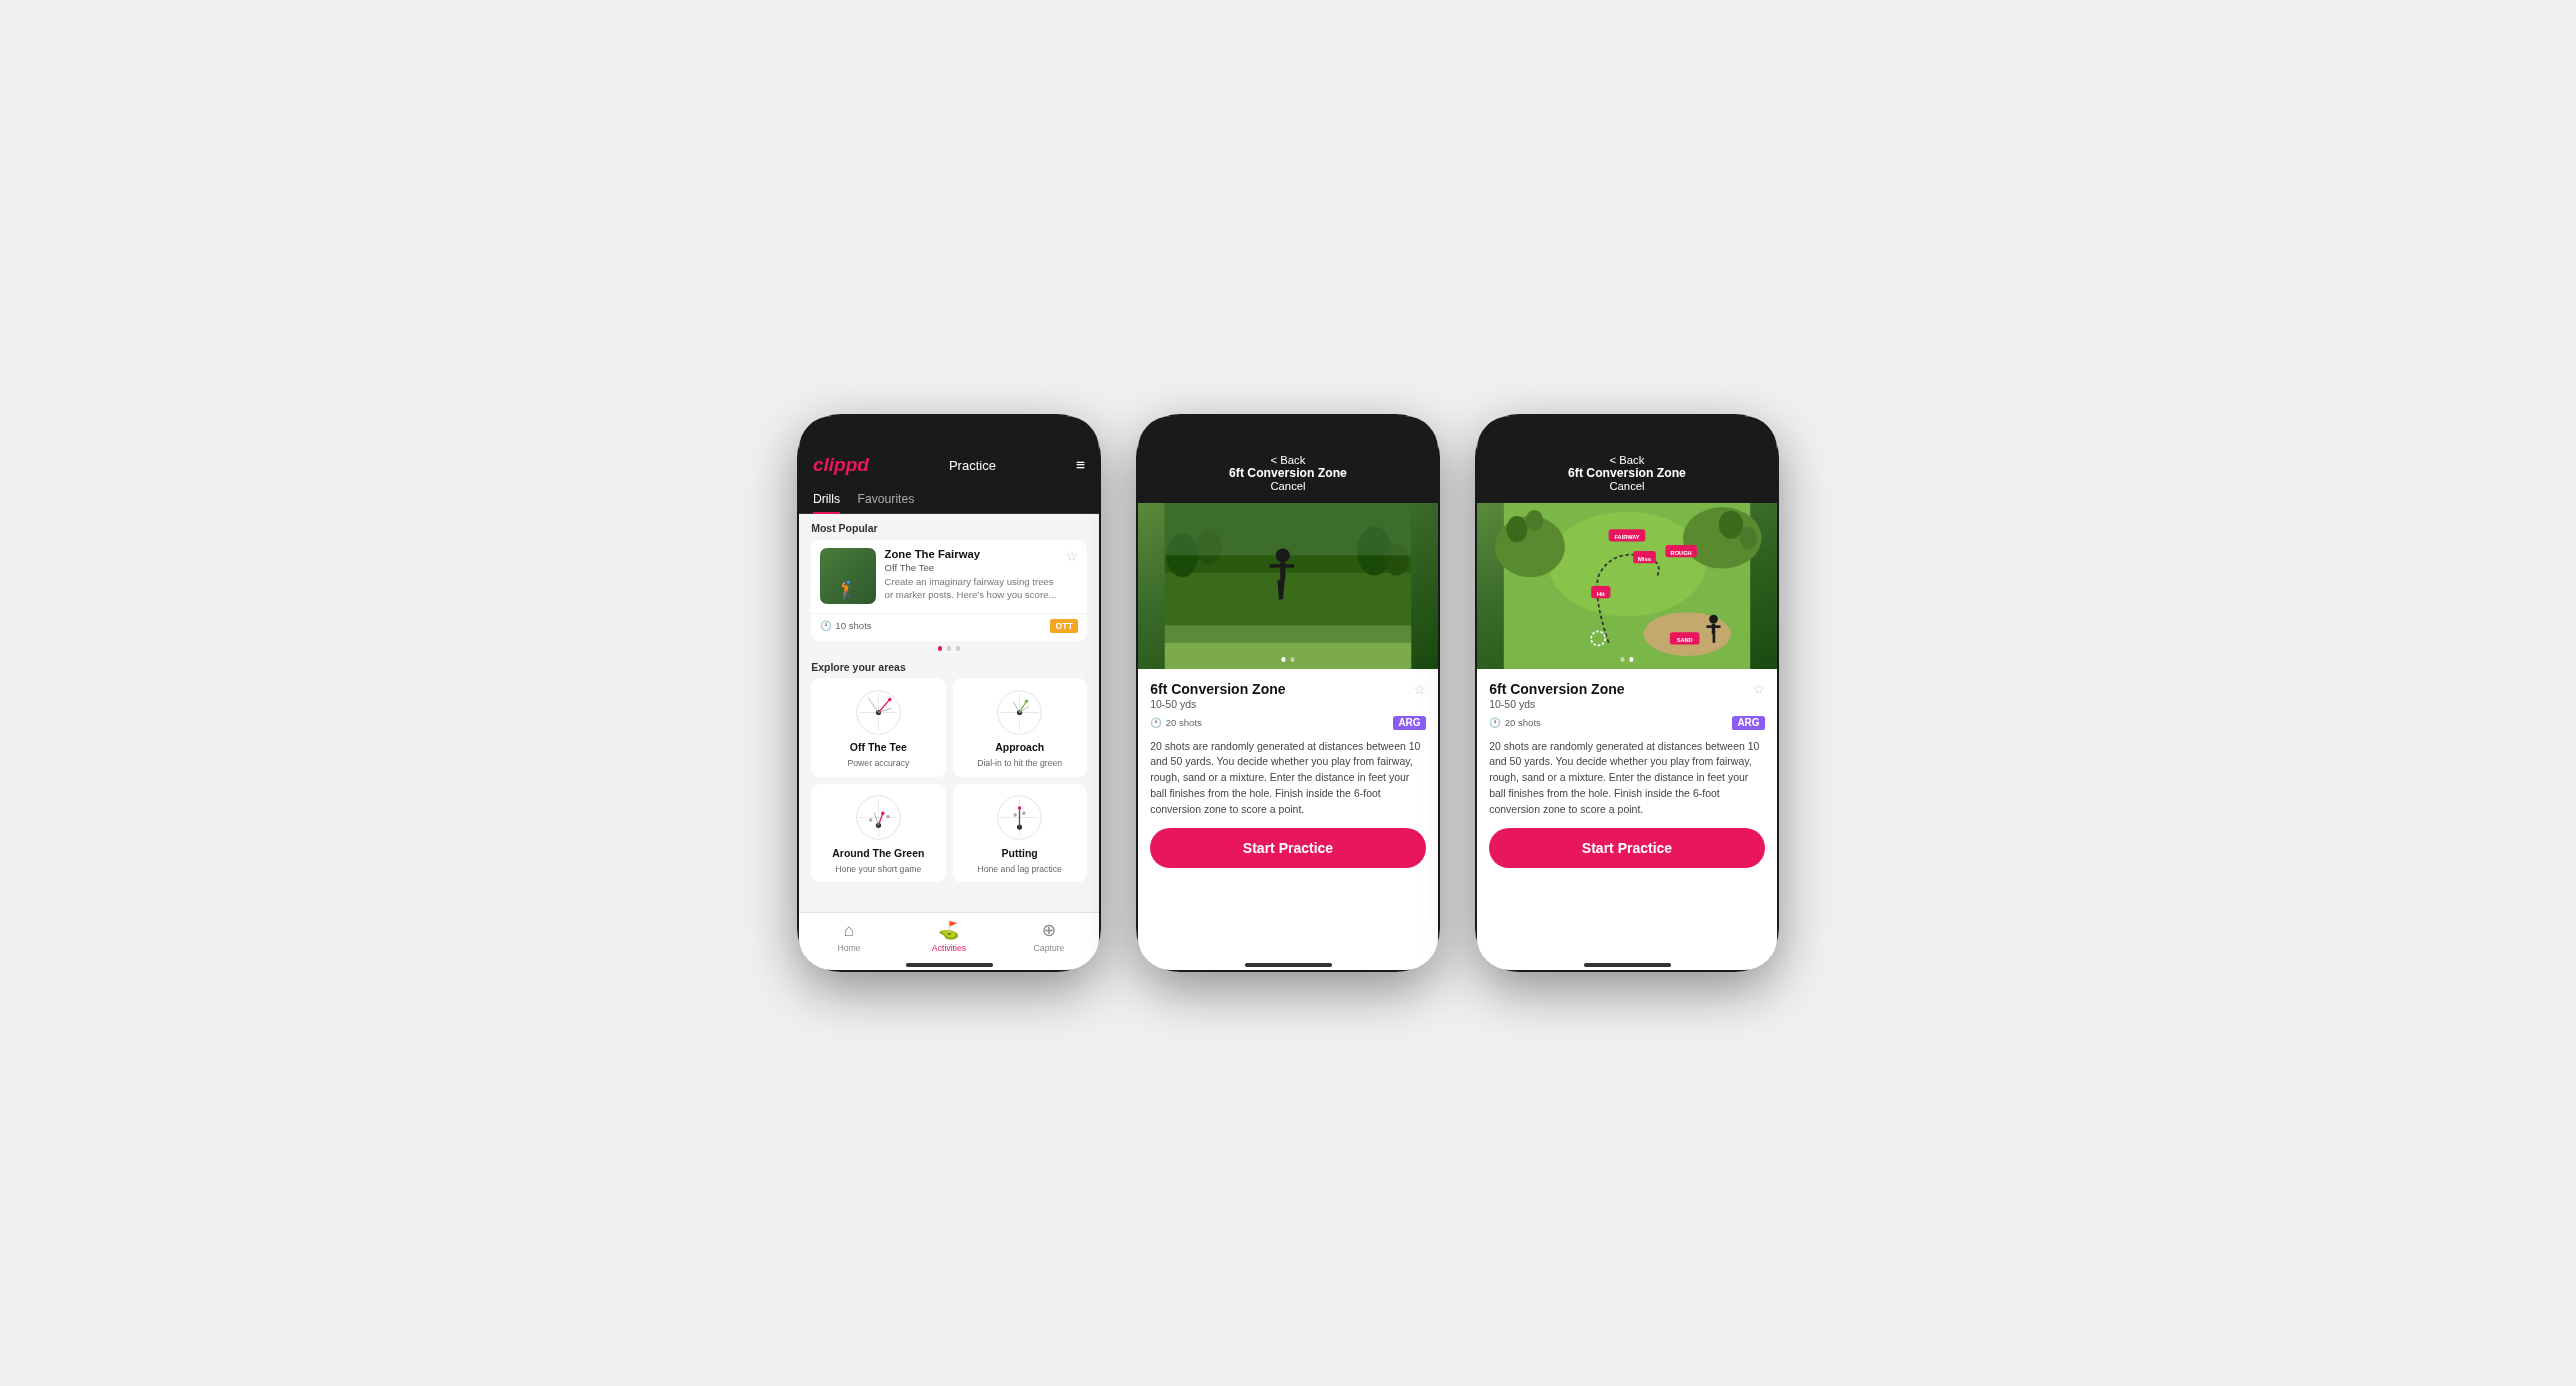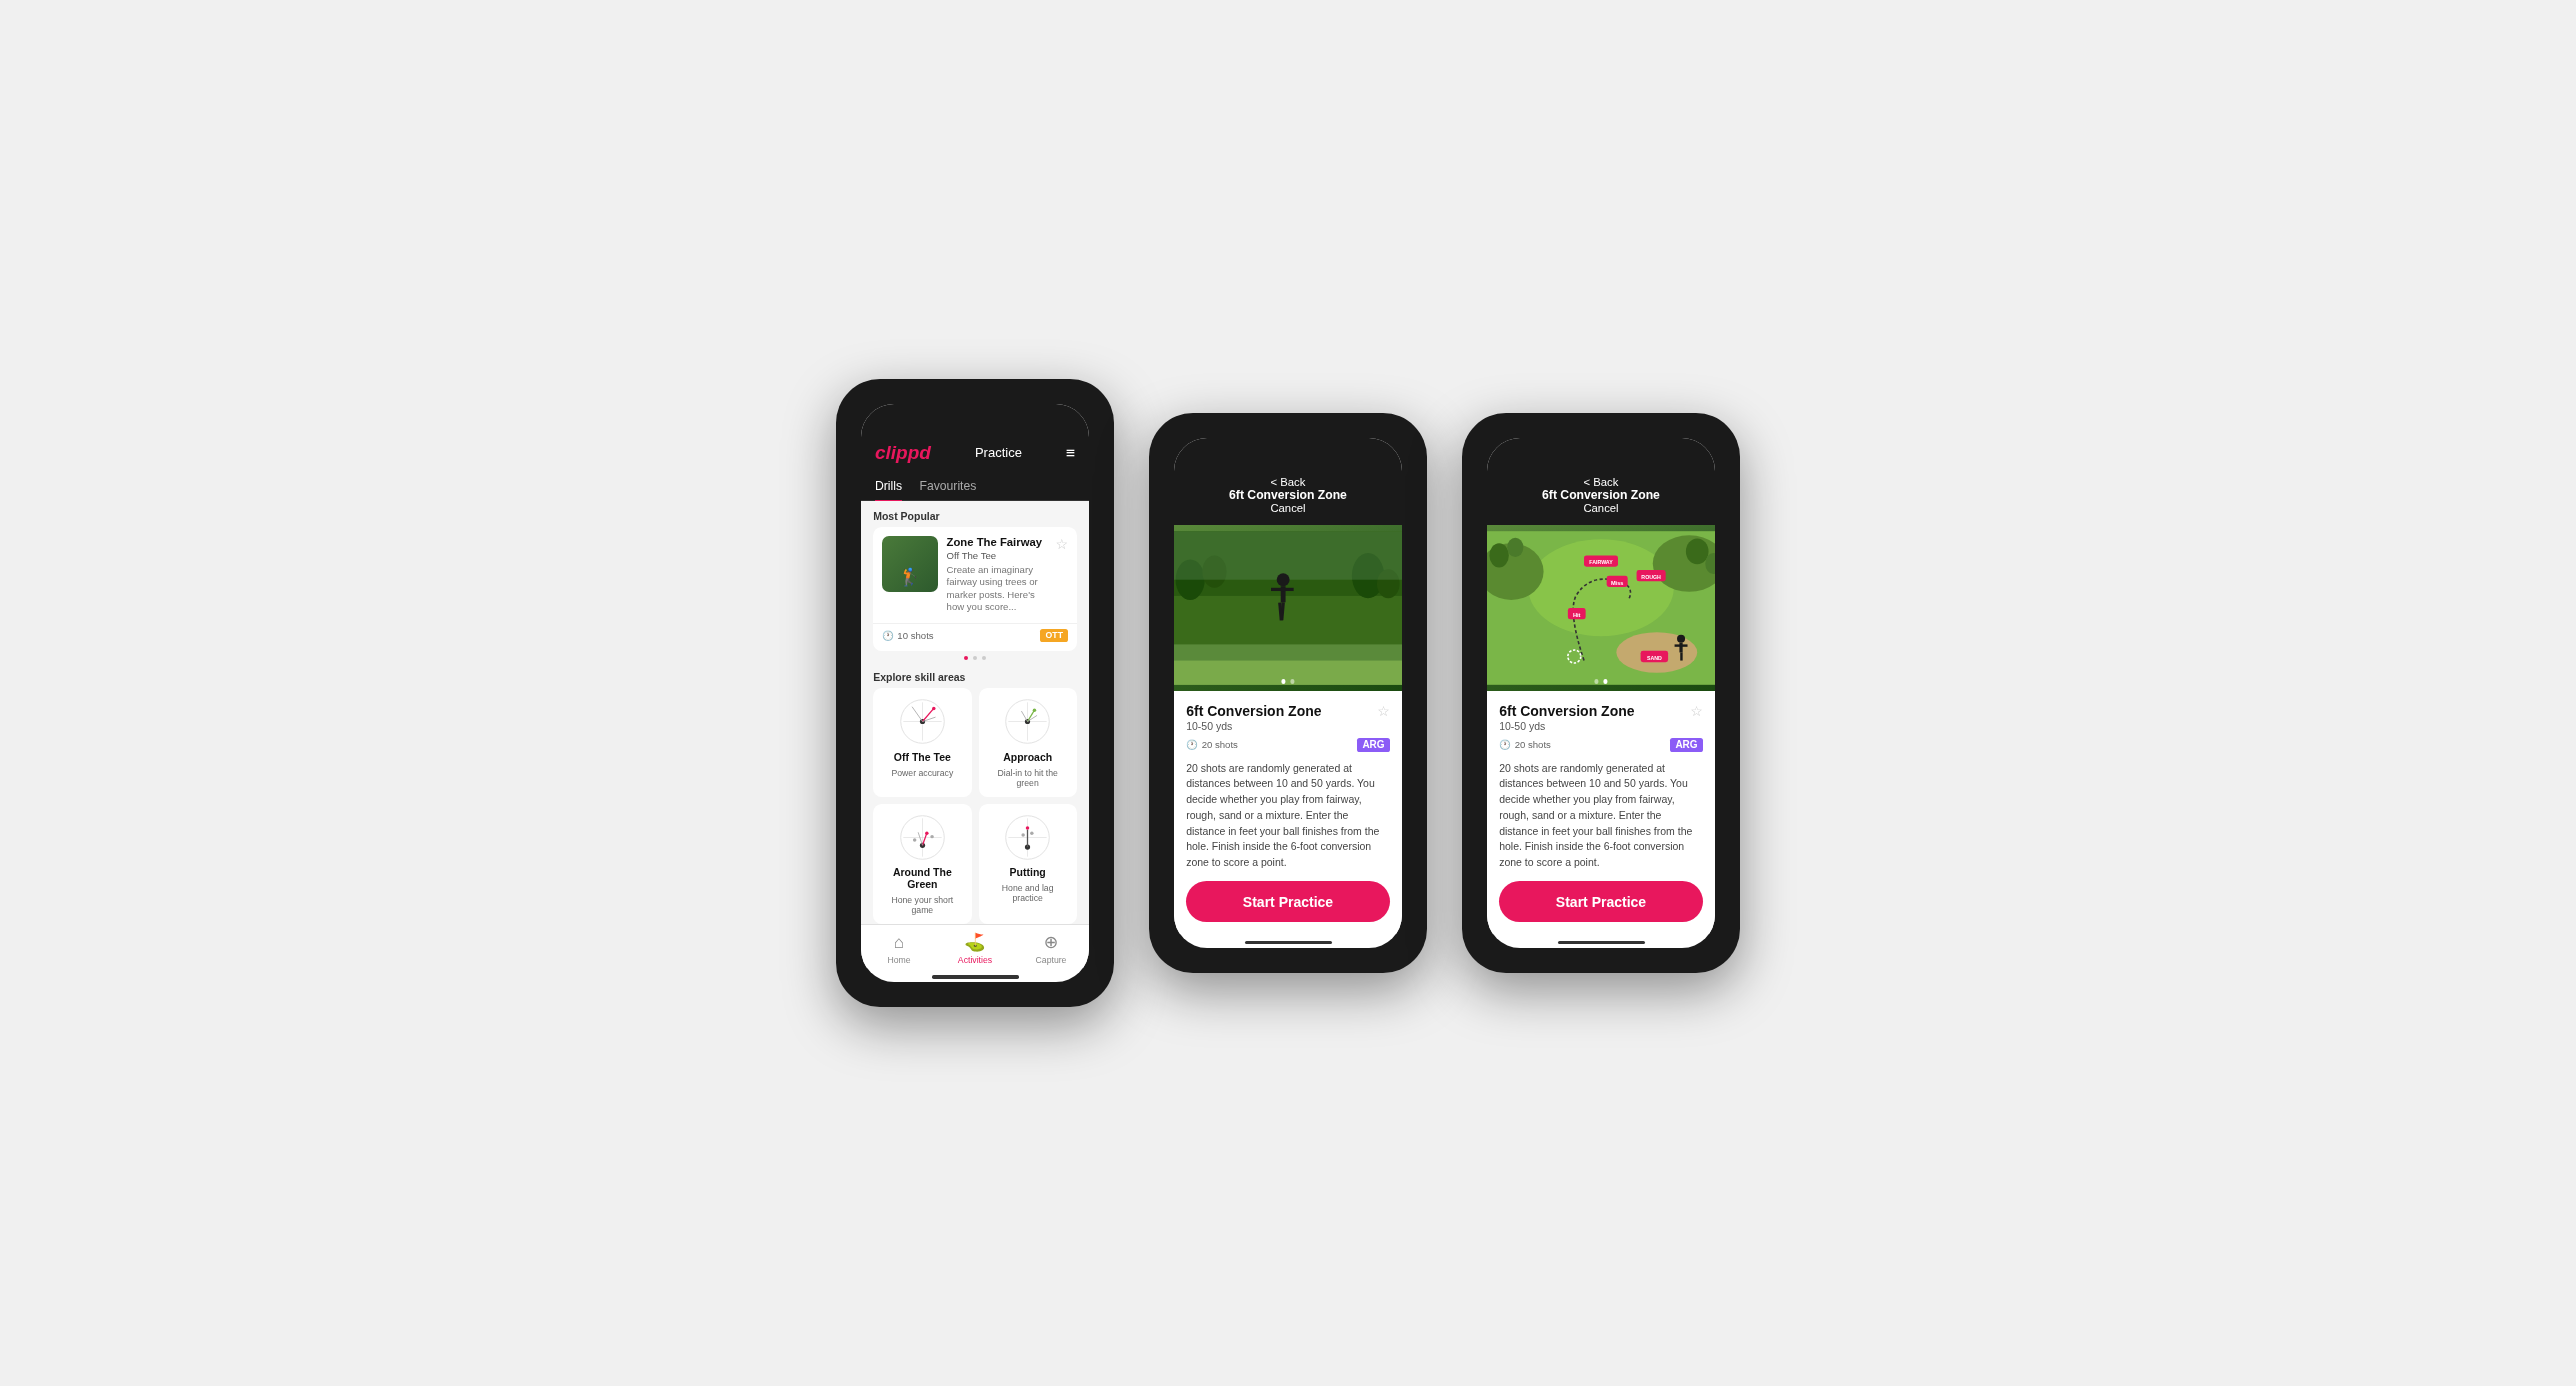--- a/index.html
+++ b/index.html
@@ -9,25 +9,25 @@
       justify-content: center;
       align-items: center;
       min-height: 100vh;
       font-family: -apple-system, BlinkMacSystemFont, 'Segoe UI', sans-serif;
       gap: 35px;
       padding: 52px 35px;
     }
 
     
     .phone {
-      width: 278px;
+      width: 304px;
       min-height: 558px;
       background: #1a1a1a;
       border-radius: 44px;
-      padding: 25px;
+      padding: 2px;
       position: relative;
       box-shadow: 0 17.4px 52px rgba(0,0,0,0.4);
       display: flex;
       flex-direction: column;
     }
     .phone-screen {
       background: #fff;
       border-radius: 33px;
       overflow: hidden;
       flex: 1;
@@ -400,21 +400,21 @@
           <span class="tag-ott">OTT</span>
         </div>
       </div>
 
       <div class="dots">
         <div class="dot"></div>
         <div class="dot inactive"></div>
         <div class="dot inactive"></div>
       </div>
 
-      <div class="explore-label">Explore skill areas</div>
+      <div class="explore-label">Explore your areas</div>
       <div class="skill-grid">
 
         <div class="skill-card">
           <svg class="skill-svg" viewBox="0 0 54 54">
             <circle cx="27" cy="27" r="25" fill="none" stroke="#ddd" stroke-width="1"></circle>
             <line x1="27" y1="5" x2="27" y2="49" stroke="#ccc" stroke-width="0.5"></line>
             <line x1="5" y1="27" x2="49" y2="27" stroke="#ccc" stroke-width="0.5"></line>
             <circle cx="27" cy="27" r="3" fill="#333"></circle>
             <line x1="27" y1="27" x2="40" y2="12" stroke="#e8175d" stroke-width="1.5"></line>
             <line x1="27" y1="27" x2="15" y2="10" stroke="#aaa" stroke-width="1"></line>

